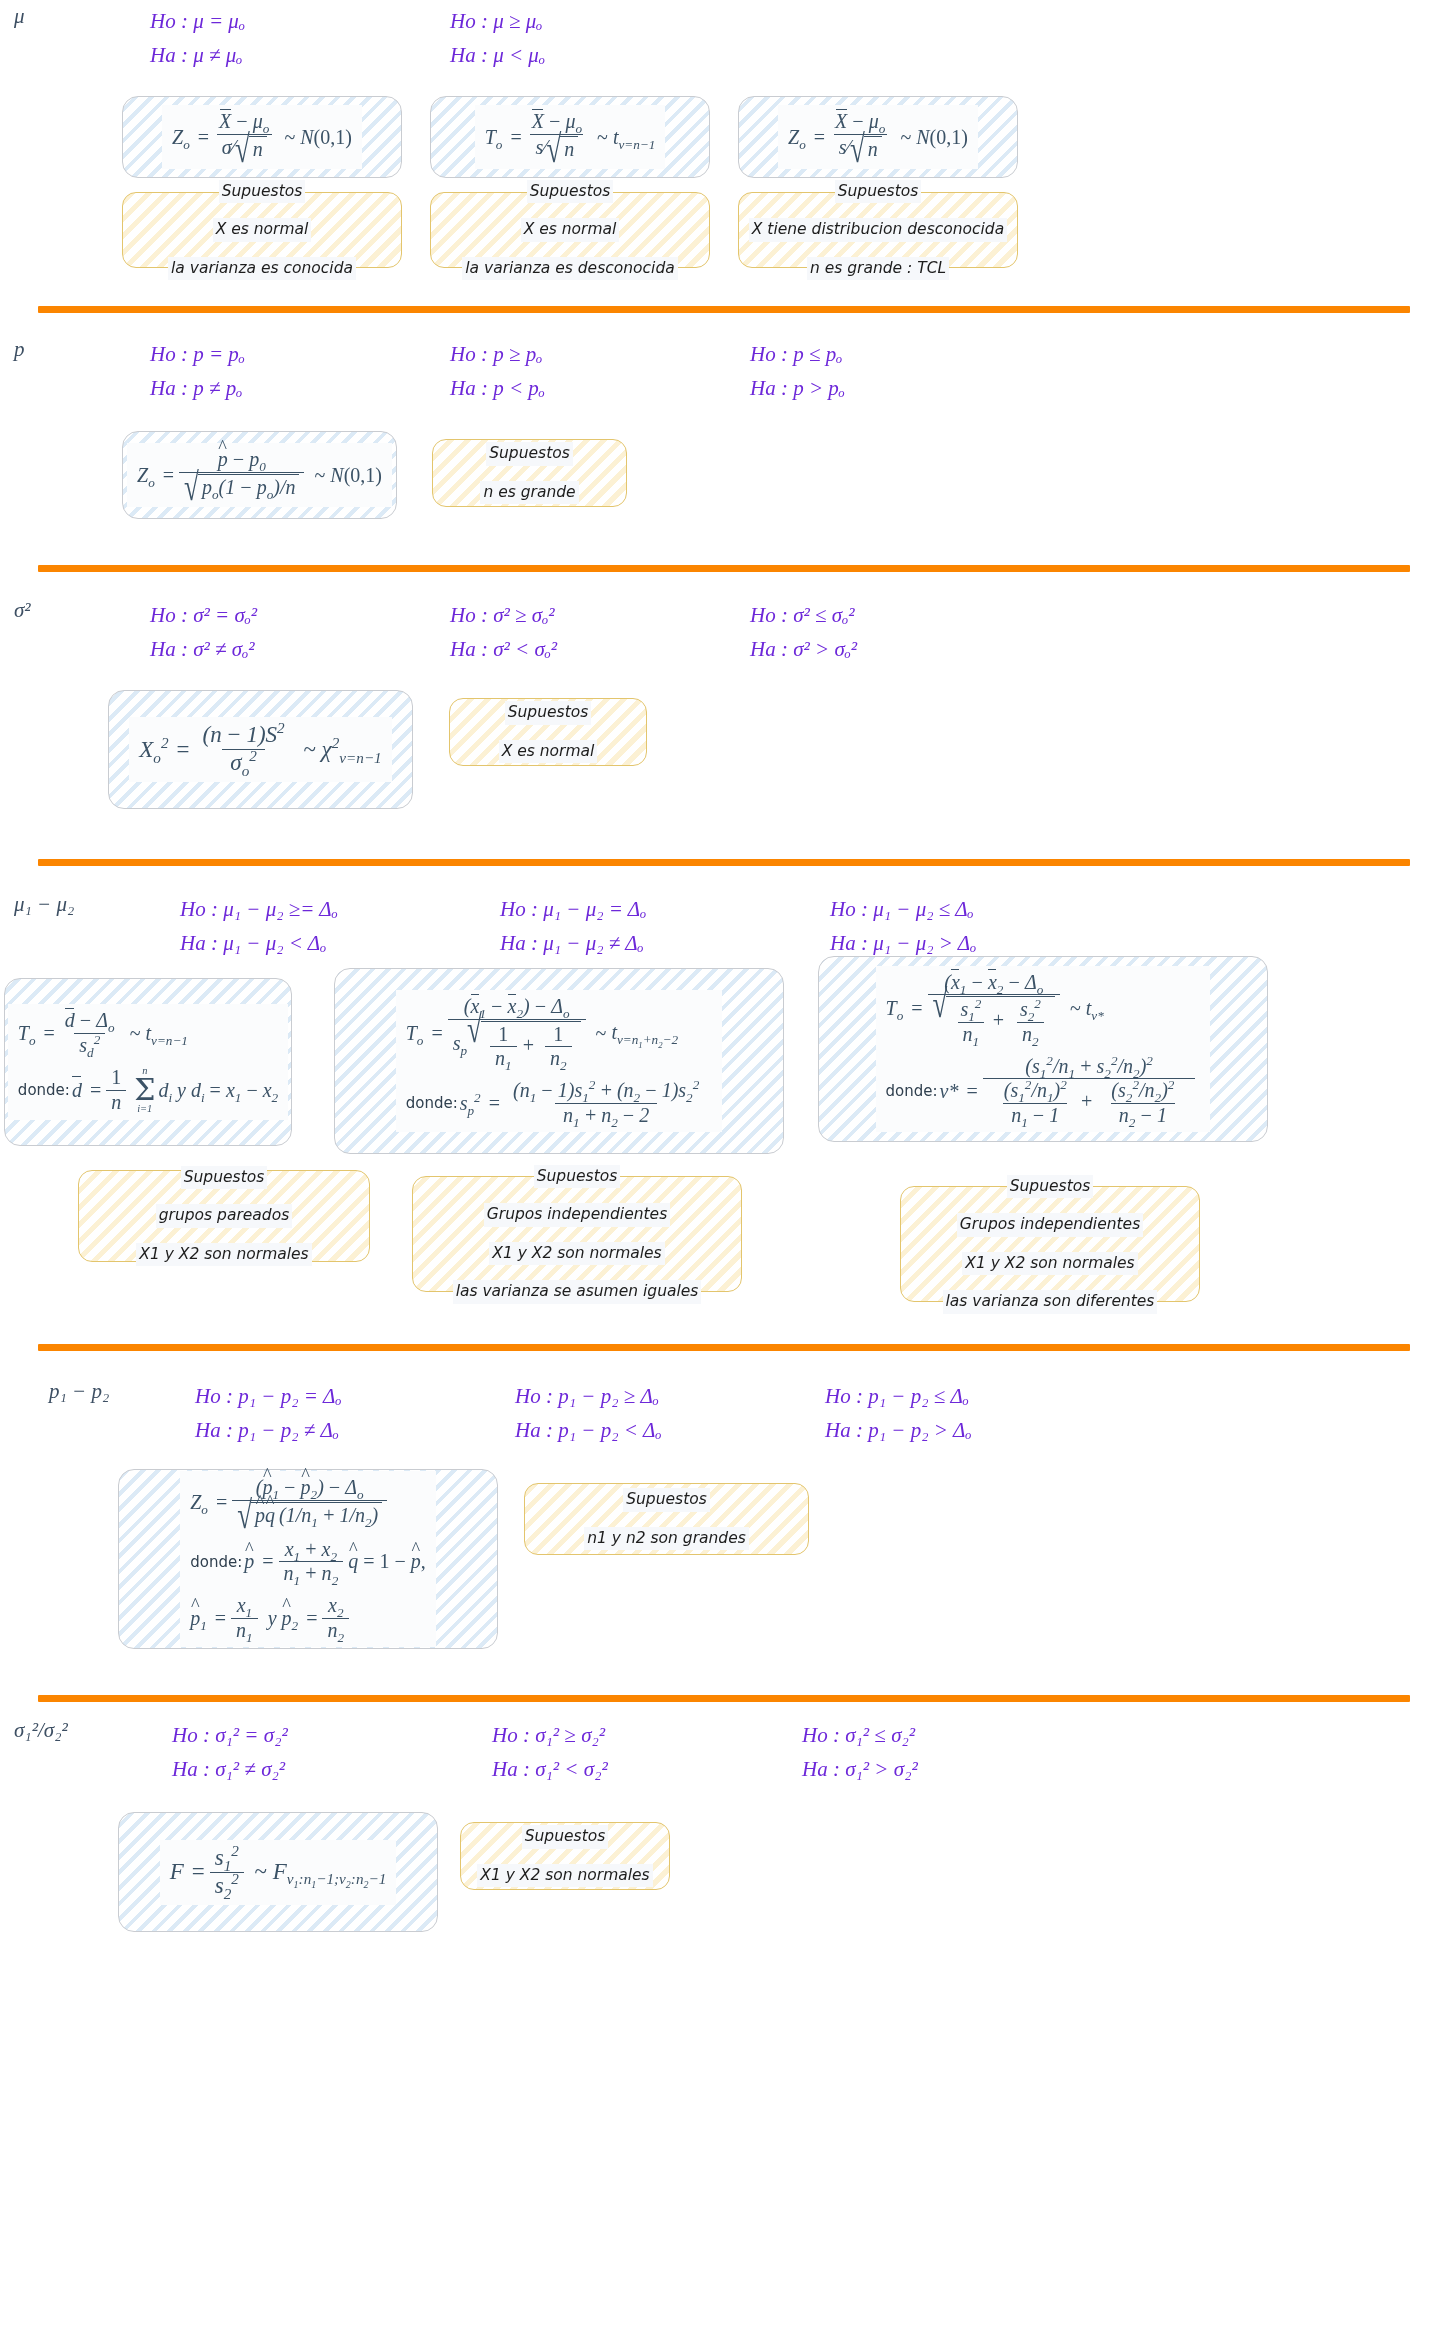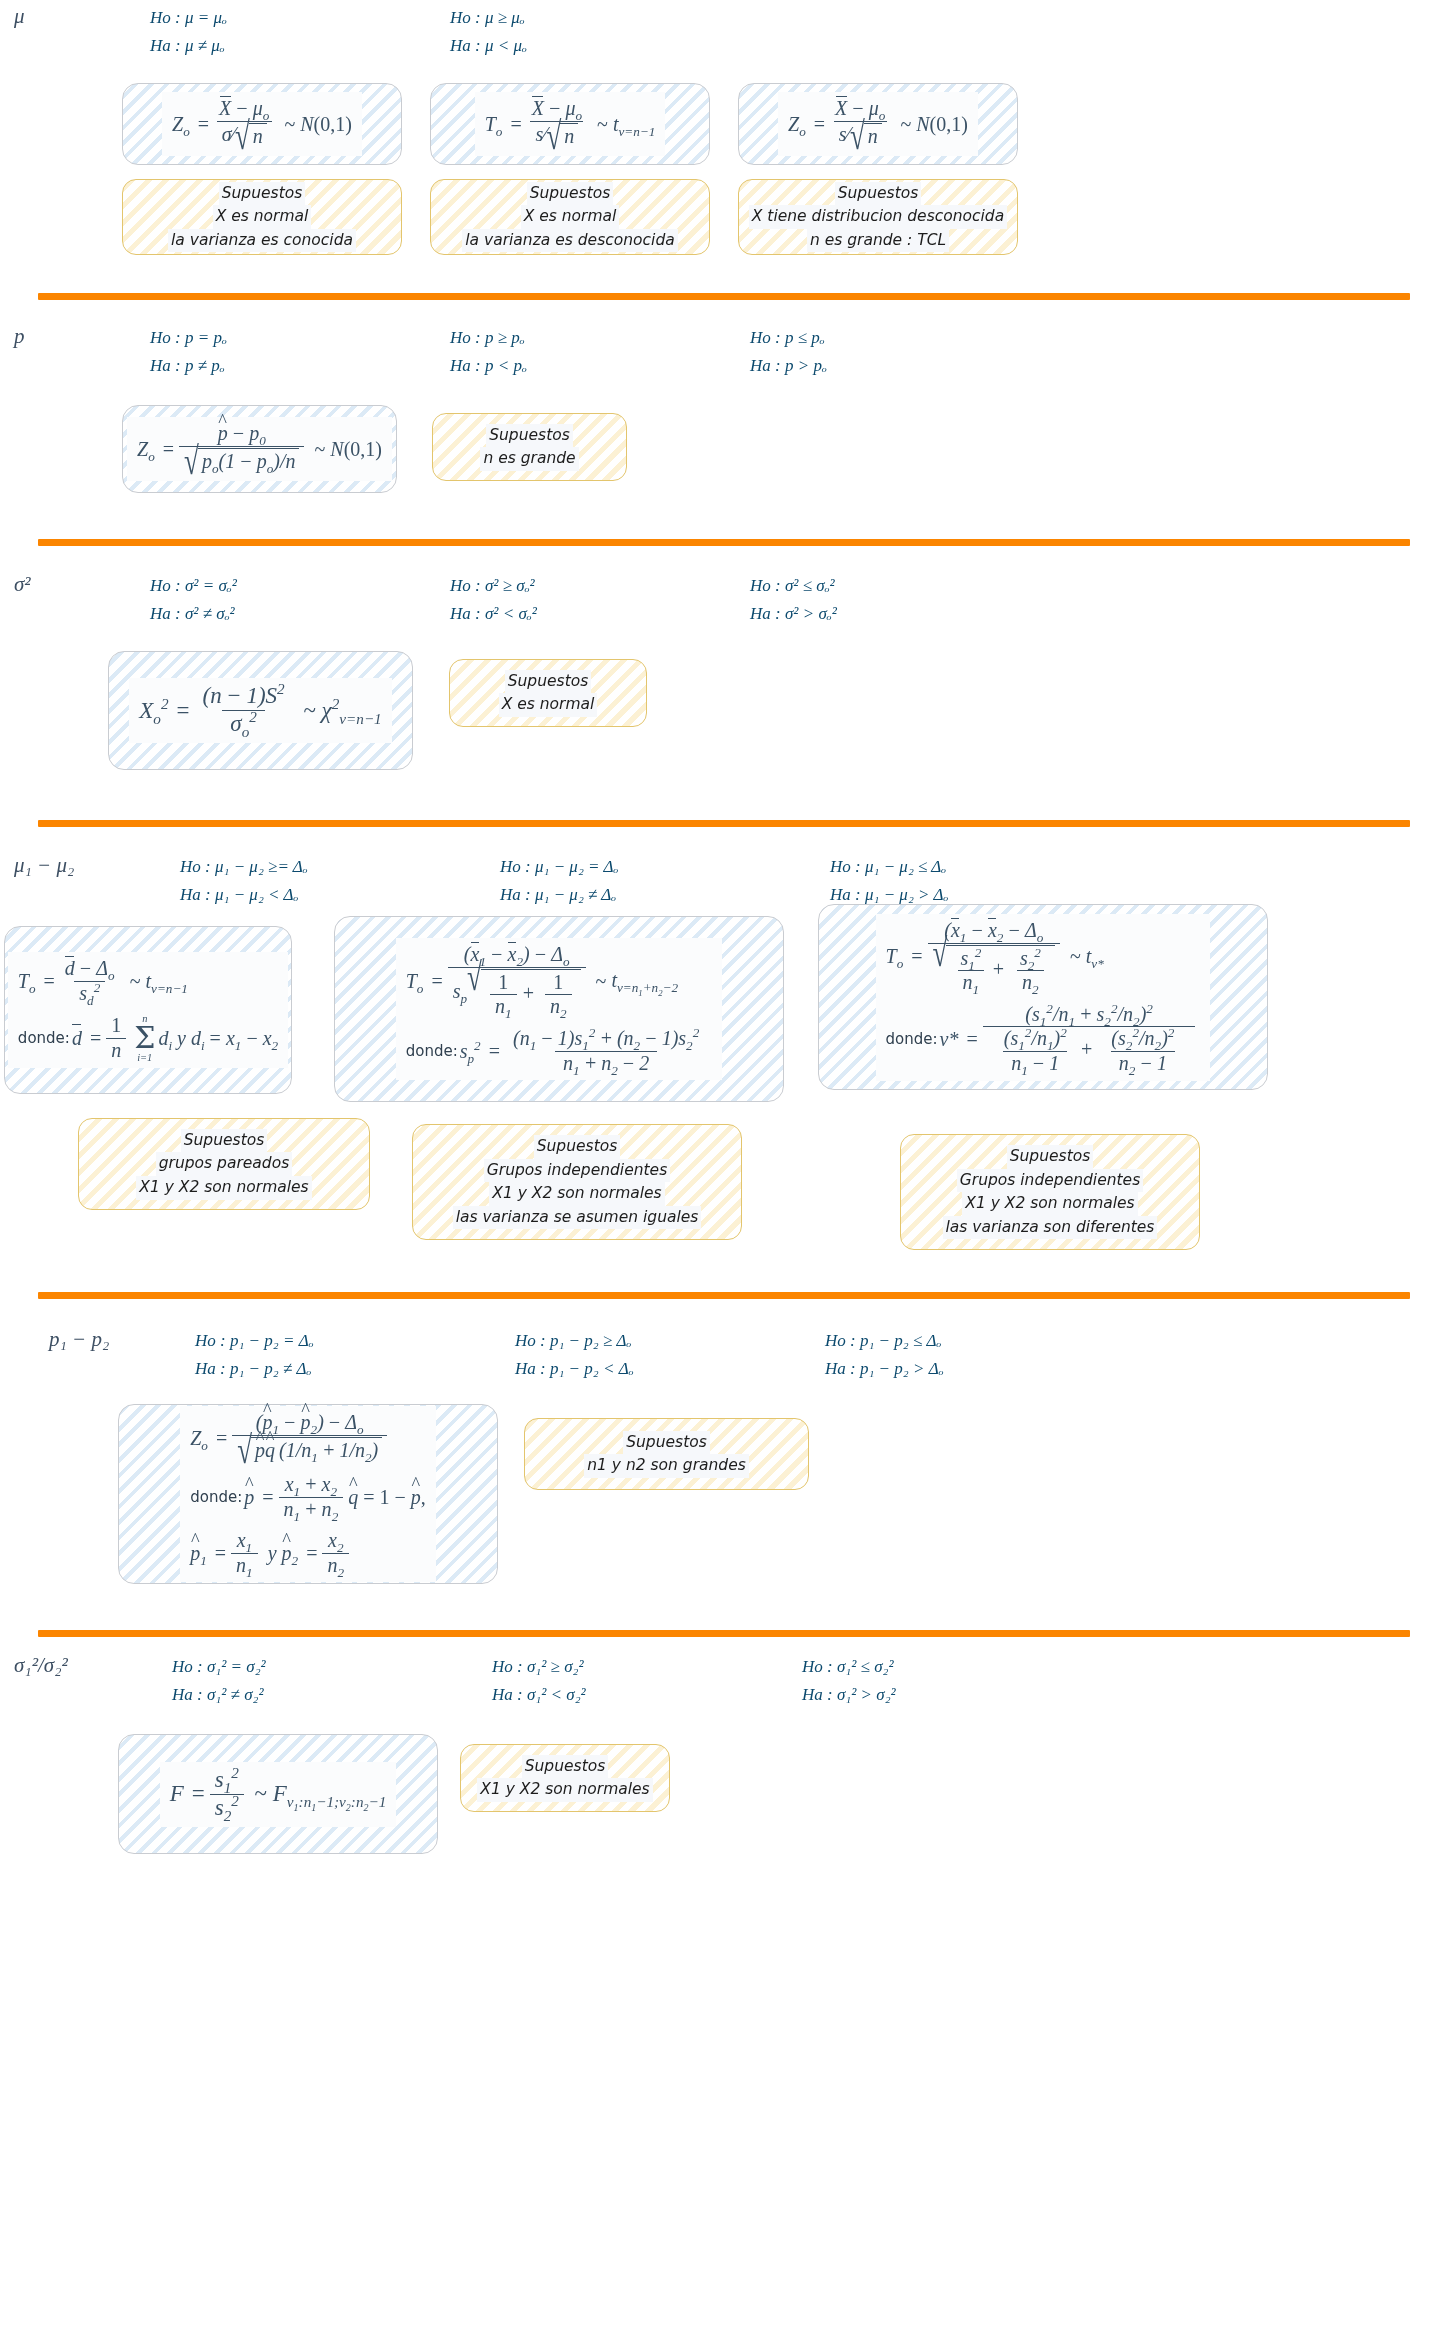--- a/index.html
+++ b/index.html
@@ -32,23 +32,23 @@
     padding-left:14px;
     font-family:"Liberation Serif", serif;
     font-style:italic;
     font-size:21px;
     color:#3d4f63;
     box-sizing:border-box;
   }
   .hyp-col{
     flex:0 0 auto;
     font-family:"Liberation Serif", serif;
-    font-size:17px;
+    font-size:21px;
     font-style:italic;
-    color:#0c4a6e;
+    color:#6d28d9;
     line-height:1.62;
     white-space:nowrap;
   }
   .hyp-col .ln{display:block;}
   .hyp-col.c1{width:300px;}
   .hyp-col.c2{width:300px;}
   .hyp-col.c3{width:340px;}
 
   
   .boxes{
@@ -87,20 +87,21 @@
     background-image:repeating-linear-gradient(
         -45deg,
         #fcf1d4 0px, #fcf1d4 5px,
         #ffffff 5px, #ffffff 12px);
     box-sizing:border-box;
     display:flex;
     flex-direction:column;
     align-items:center;
     justify-content:center;
     padding:12px 10px;
+    gap:15px;
   }
   .abox .aline{
     font-family:"DejaVu Sans", sans-serif;
     font-style:italic;
     font-size:15.5px;
     color:#1d1d1d;
     background:#f6f8fb;
     line-height:1.52;
     padding:0 3px;
     white-space:nowrap;

